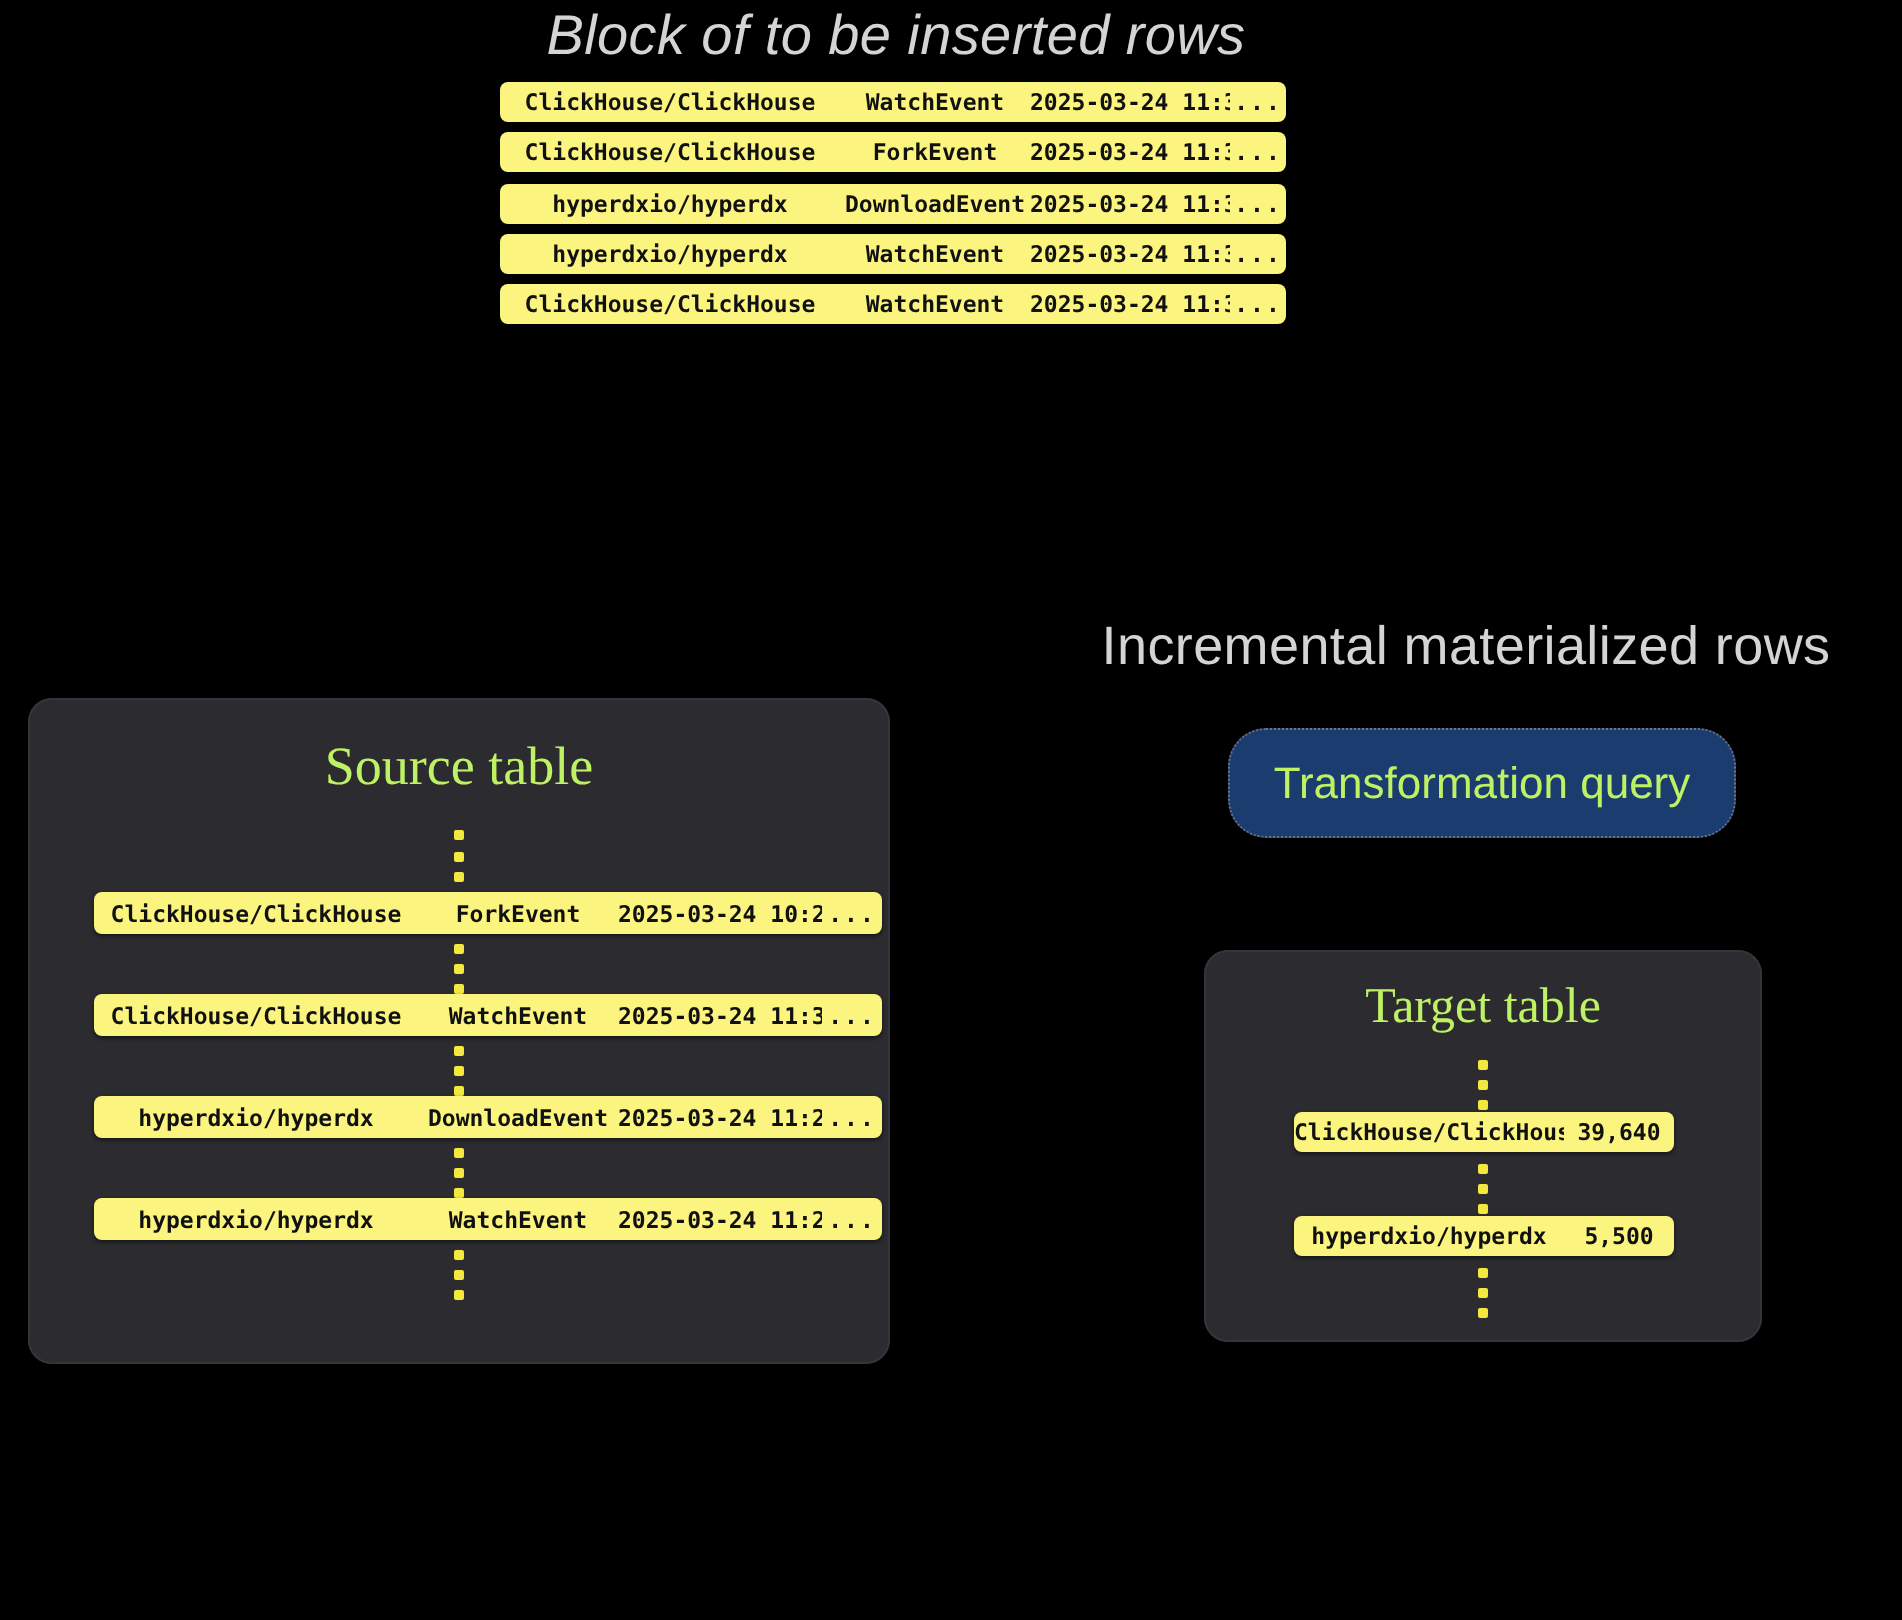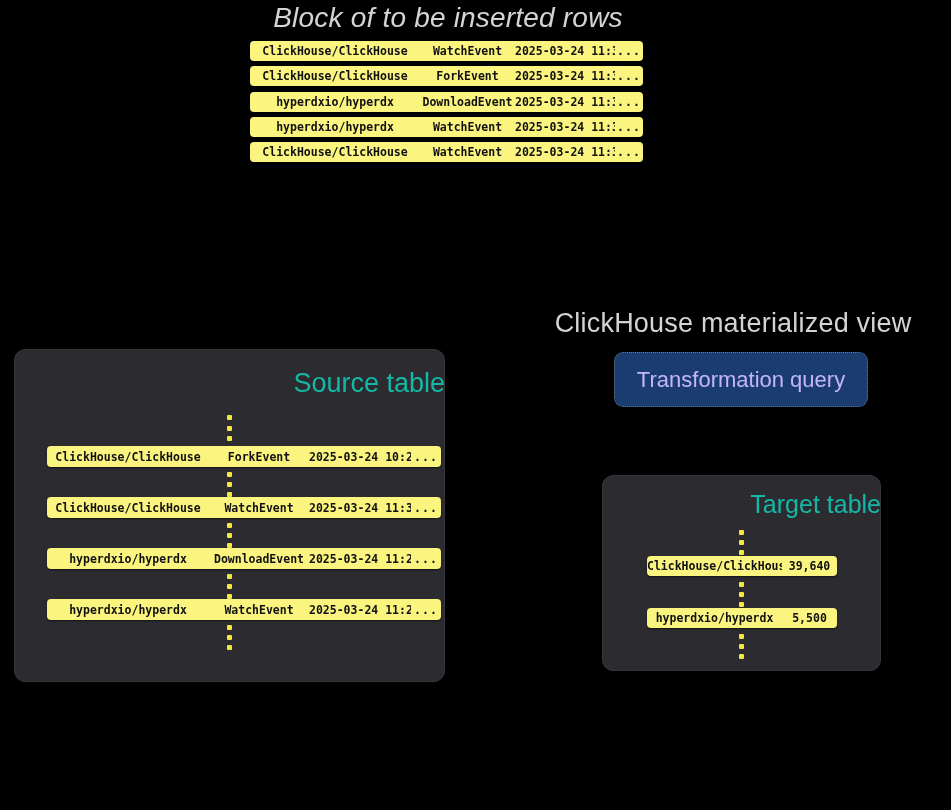--- a/index.html
+++ b/index.html
@@ -57,24 +57,24 @@
   #target-panel {
     left: 602px;
     top: 475px;
     width: 279px;
     height: 196px;
   }
   .panel-title {
     position: absolute;
     left: 0;
     width: 100%;
-    text-align: right;
-    color: #14b8a6;
+    text-align: center;
+    color: #bef264;
     font-size: 26px;
-    font-family: Liberation Sans, sans-serif;
+    font-family: Liberation Serif, serif;
     font-weight: 400;
     white-space: nowrap;
   }
   #source-panel .panel-title { top: 19px; font-size: 27px; }
   #target-panel .panel-title { top: 15px; font-size: 25px; }
 
   
   .row {
     position: absolute;
     background: #fbf580;
@@ -144,31 +144,31 @@
     width: 5px;
     height: 5px;
     background: #f2e93f;
     border-radius: 1px;
   }
 
   
   #transformation-query {
     position: absolute;
     left: 614px;
-    top: 352px;
+    top: 364px;
     width: 254px;
     height: 55px;
     background: #1b3c6e;
     border: 1px dotted #6f7480;
-    border-radius: 9px;
+    border-radius: 19px;
     box-sizing: border-box;
     display: flex;
     align-items: center;
     justify-content: center;
-    color: #c4b5fd;
+    color: #bef264;
     font-size: 22px;
     font-family: "Liberation Sans", sans-serif;
     white-space: nowrap;
   }
 </style>
 </head>
 <body>
 
 <div class="heading" id="block-title">Block of to be inserted rows</div>
 
@@ -196,21 +196,21 @@
   <span class="cell c-time">2025-03-24 11:35:52</span>
   <span class="cell c-dots">...</span>
 </div>
 <div class="row block-row" style="top:142px;">
   <span class="cell c-repo">ClickHouse/ClickHouse</span>
   <span class="cell c-event">WatchEvent</span>
   <span class="cell c-time">2025-03-24 11:35:54</span>
   <span class="cell c-dots">...</span>
 </div>
 
-<div class="heading" id="imv-title">ClickHouse materialized view</div>
+<div class="heading" id="imv-title">Incremental materialized rows</div>
 
 <div id="transformation-query">Transformation query</div>
 
 <div class="panel" id="source-panel">
 
   <div class="panel-title">Source table</div>
 
   <div class="vdots" style="left:212px; top:66px; height:26px;">
     <i></i>
       <i></i>

